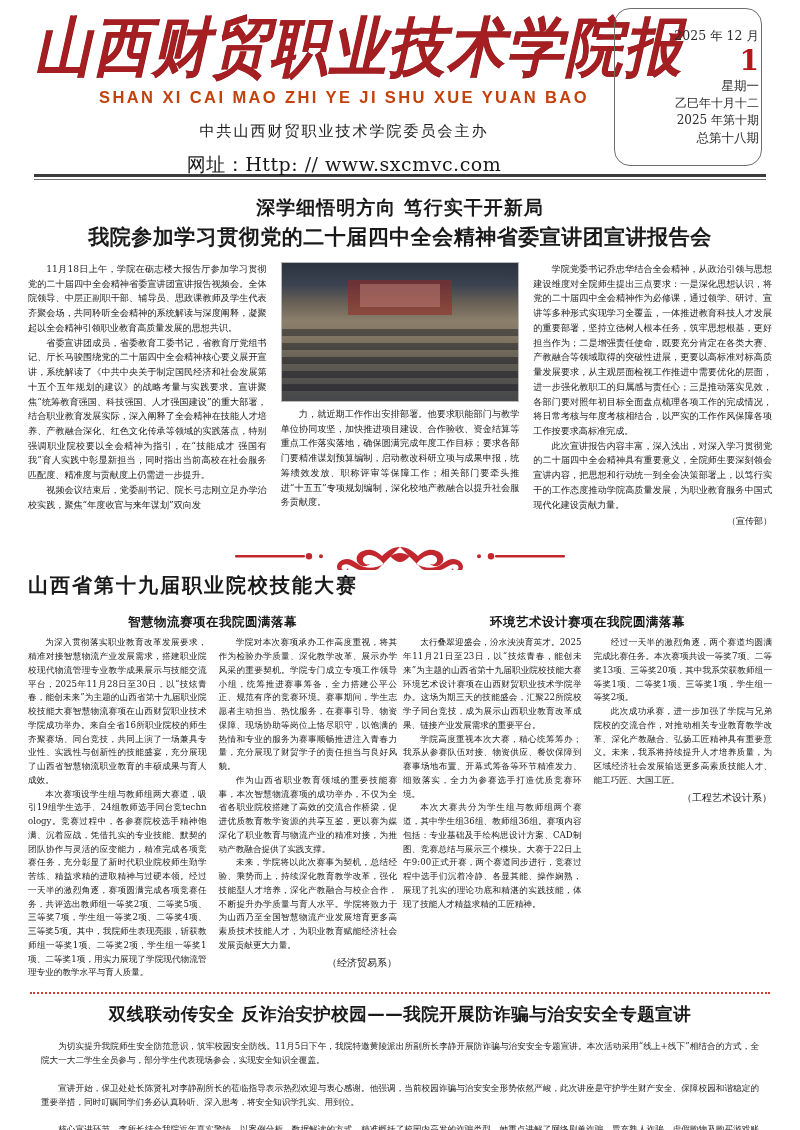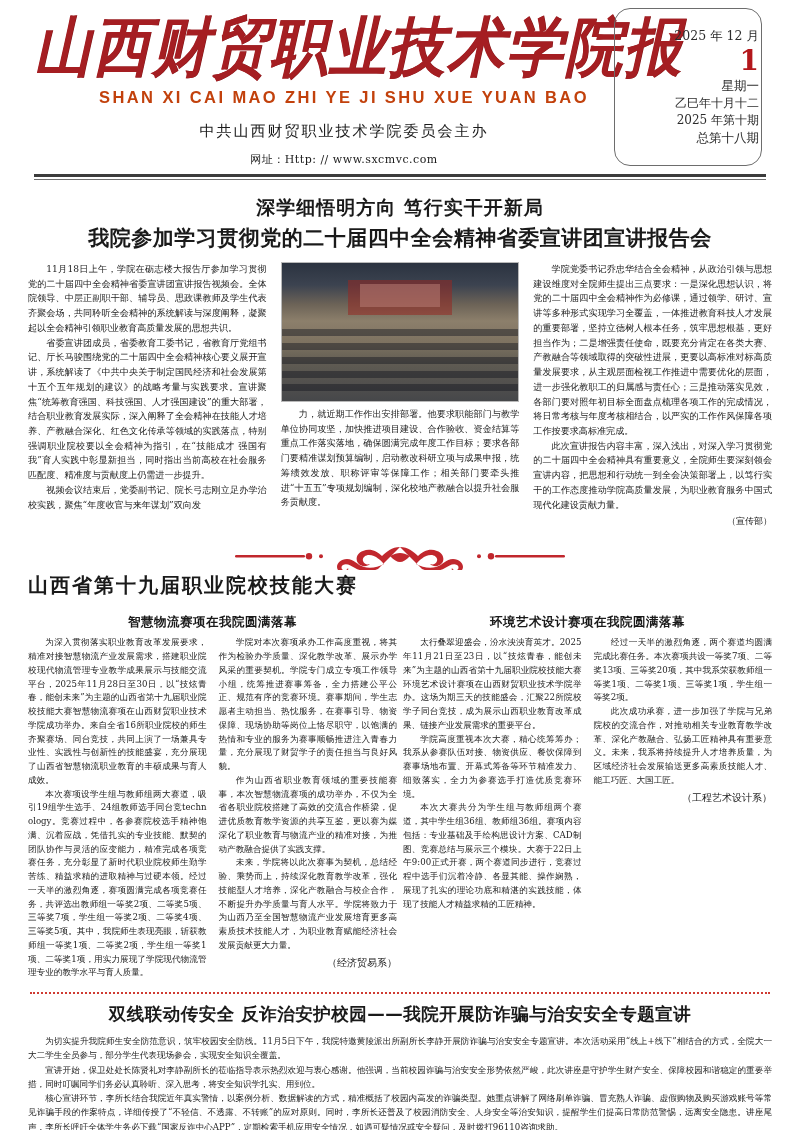--- a/index.html
+++ b/index.html
@@ -28,21 +28,21 @@
   .mast-pinyin{
     margin-top:17px;
     font-family:"Liberation Sans","DejaVu Sans",sans-serif;
     font-size:16.5px;font-weight:bold;letter-spacing:2.4px;
     color:#c2410c;white-space:nowrap;
   }
   .mast-sponsor{
     margin-top:15px;font-size:15px;letter-spacing:2px;color:#1a1a1a;
   }
   .mast-url{
-    margin-top:11px;font-size:11px;letter-spacing:0.5px;color:#1a1a1a;
+    margin-top:11px;font-size:19px;letter-spacing:0.5px;color:#1a1a1a;
     font-family:"DejaVu Serif","Liberation Serif",serif;
   }
 
   .datebox{
     position:absolute;right:10px;top:8px;width:148px;height:158px;
     border:1.6px solid #6d6d6d;border-radius:16px;
     box-sizing:border-box;text-align:center;
     display:flex;flex-direction:column;justify-content:center;align-items:flex-end;
     padding:4px 2px;
   }
@@ -51,21 +51,21 @@
   .db-line.wide{font-size:12px;letter-spacing:0px;}
 
   .rule-double{margin:4px 6px 0 6px;border-top:3px solid #3c3c3c;}
   .rule-double:after{content:"";display:block;margin-top:2px;border-top:1px solid #6f6f6f;}
 
   
   .lead-head{text-align:center;margin-top:14px;}
   .lead-head .l1{font-size:19px;font-weight:bold;letter-spacing:1px;line-height:1.45;
     font-family:"DejaVu Sans","Liberation Sans",sans-serif;}
   .lead-head .l2{font-size:21px;font-weight:bold;letter-spacing:0.5px;line-height:1.5;
-    font-family:Liberation Sans, sans-serif;}
+    font-family:Liberation Serif, serif;}
 
   .lead-body{margin-top:9px;position:relative;}
   .cols3{display:flex;gap:14px;}
   .col{flex:1;min-width:0;}
   .col p{
     margin:0;text-align:justify;text-justify:inter-ideograph;
     font-size:9.1px;line-height:1.62;text-indent:2em;color:#222;
     word-break:break-all;
   }
   .col p+p{margin-top:0px;}
@@ -97,21 +97,21 @@
   .half .byline{font-size:10px;}
 
   
   .sec3{margin-top:12px;}
   .dotted-rule{border-top:2.2px dotted #cf3b33;margin:0 2px 8px 2px;}
   .sec3-title{
     text-align:center;font-size:17.5px;font-weight:bold;letter-spacing:0.5px;
     font-family:"DejaVu Sans","Liberation Sans",sans-serif;
   }
   .sec3-body{margin-top:8px;}
-  .sec3-body p{margin:0;text-align:justify;font-size:8.6px;line-height:1.66;
+  .sec3-body p{margin:13px;text-align:justify;font-size:8.6px;line-height:1.66;
     text-indent:2em;color:#222;word-break:break-all;}
 </style>
 </head>
 <body>
 
 <div class="page">
 
   <div class="masthead">
     <div class="mast-left">
       <div class="mast-title">山西财贸职业技术学院报</div>

